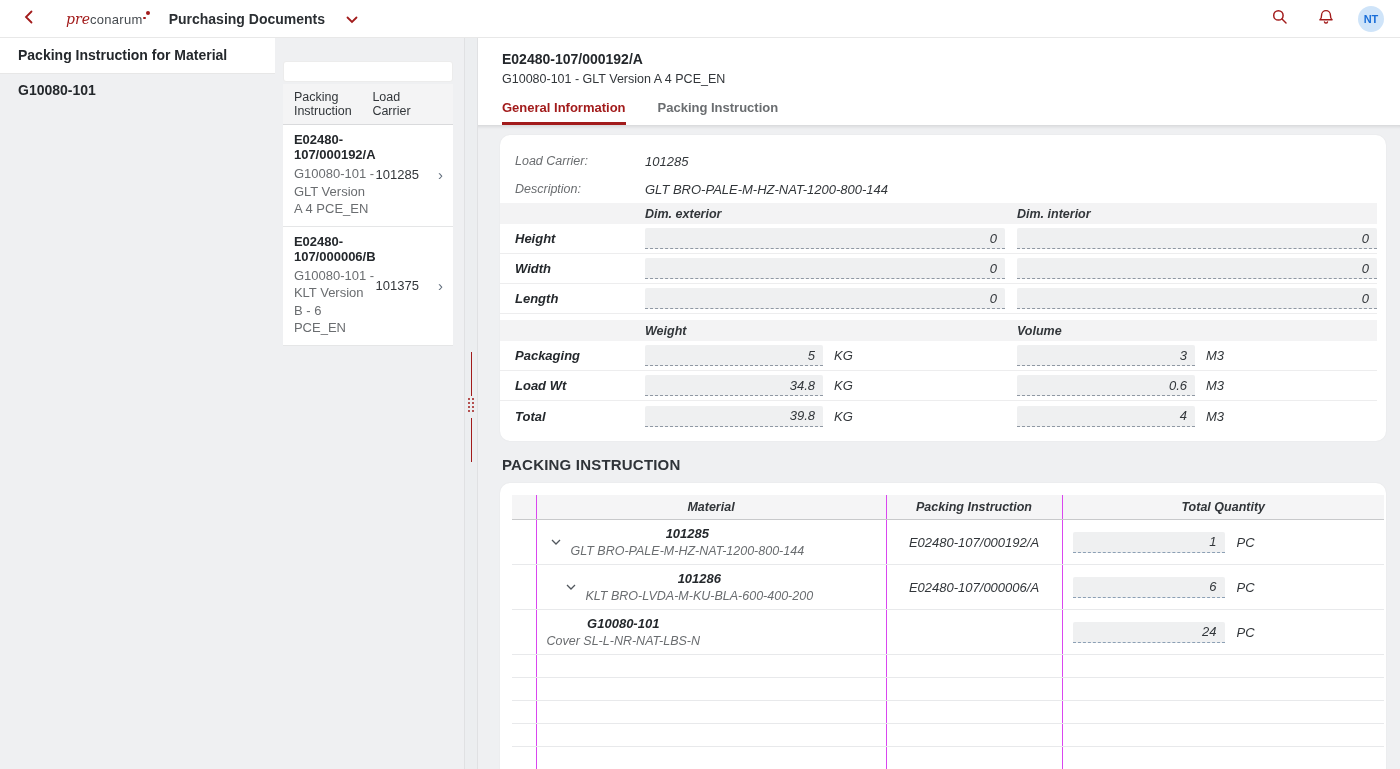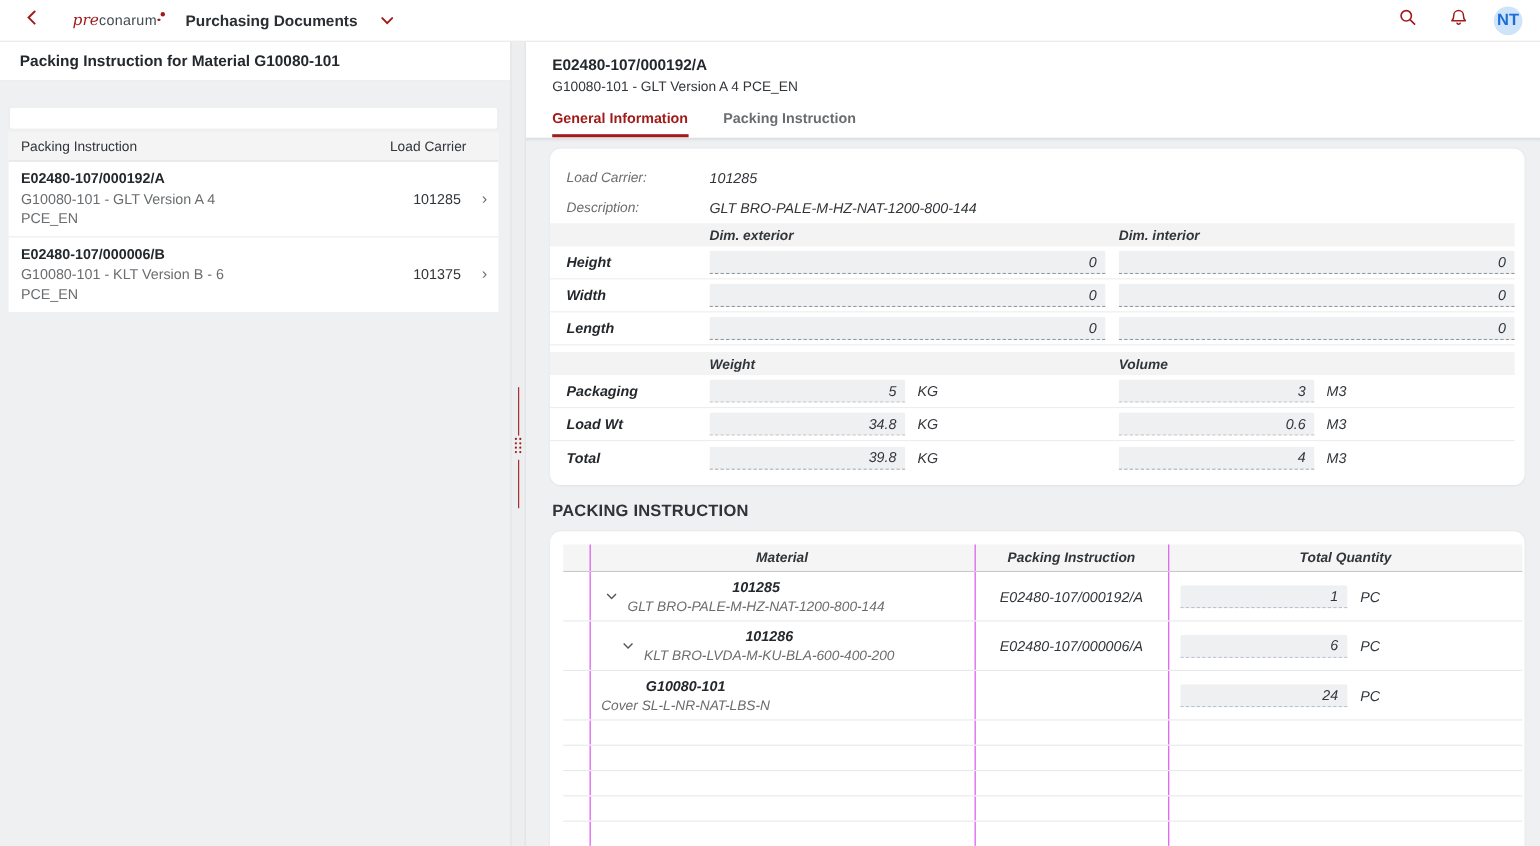--- a/index.html
+++ b/index.html
@@ -16,28 +16,28 @@
     color:#a21b1b; font-size:14px; }
   .logo-name { font-size:13px; color:#454a4f; letter-spacing:.3px; }
   .logo-dot1 { position:absolute; right:-7px; top:0px; width:4px; height:4px; border-radius:50%; background:#a21b1b; }
   .logo-dot2 { position:absolute; right:-3px; top:6px; width:2.5px; height:2.5px; border-radius:50%; background:#a21b1b; }
   .app-title { display:flex; align-items:center; gap:21px; cursor:pointer; }
   .app-title-text { font-size:14px; font-weight:700; color:#2b2f33; }
   .topbar-spacer { flex:1; }
   .icon-btn { width:28px; height:28px; display:flex; align-items:center; justify-content:center;
     cursor:pointer; margin-left:18px; }
   .avatar { width:26px; height:26px; border-radius:50%; background:#cfe4f9; color:#1a6ed8;
-    font-size:15px; font-weight:700; display:flex; align-items:center; justify-content:center;
+    font-size:11px; font-weight:700; display:flex; align-items:center; justify-content:center;
     margin-left:18px; cursor:pointer; }
 
   
   .main { display:flex; height:731px; }
 
   
-  .master { width:464px; display:flex; flex-direction:column; background:#eff0f2; }
+  .master { width:464px; display:flex; flex-direction:row; background:#eff0f2; }
   .master-header { height:36px; background:#fff; border-bottom:1px solid #e7e7e7;
     font-size:14px; font-weight:700; color:#24282c; line-height:35px; padding-left:18px; }
   .master-body { flex:1; padding:23px 11px 0 8px; }
   .master-search { width:100%; height:21px; border:1px solid #ececec; border-radius:3px;
     background:#fff; margin-bottom:2px; padding:0 8px; font-size:13px; outline:none;
     font-family:"Liberation Sans","DejaVu Sans",sans-serif; }
   .list { background:#fff; }
   .list-header { display:flex; align-items:center; background:#f4f4f5;
     border-bottom:1px solid #d9dadc; padding:6px 29px 6px 11px; font-size:12.5px; color:#32363a; }
   .list-header .lh-right { margin-left:auto; }

